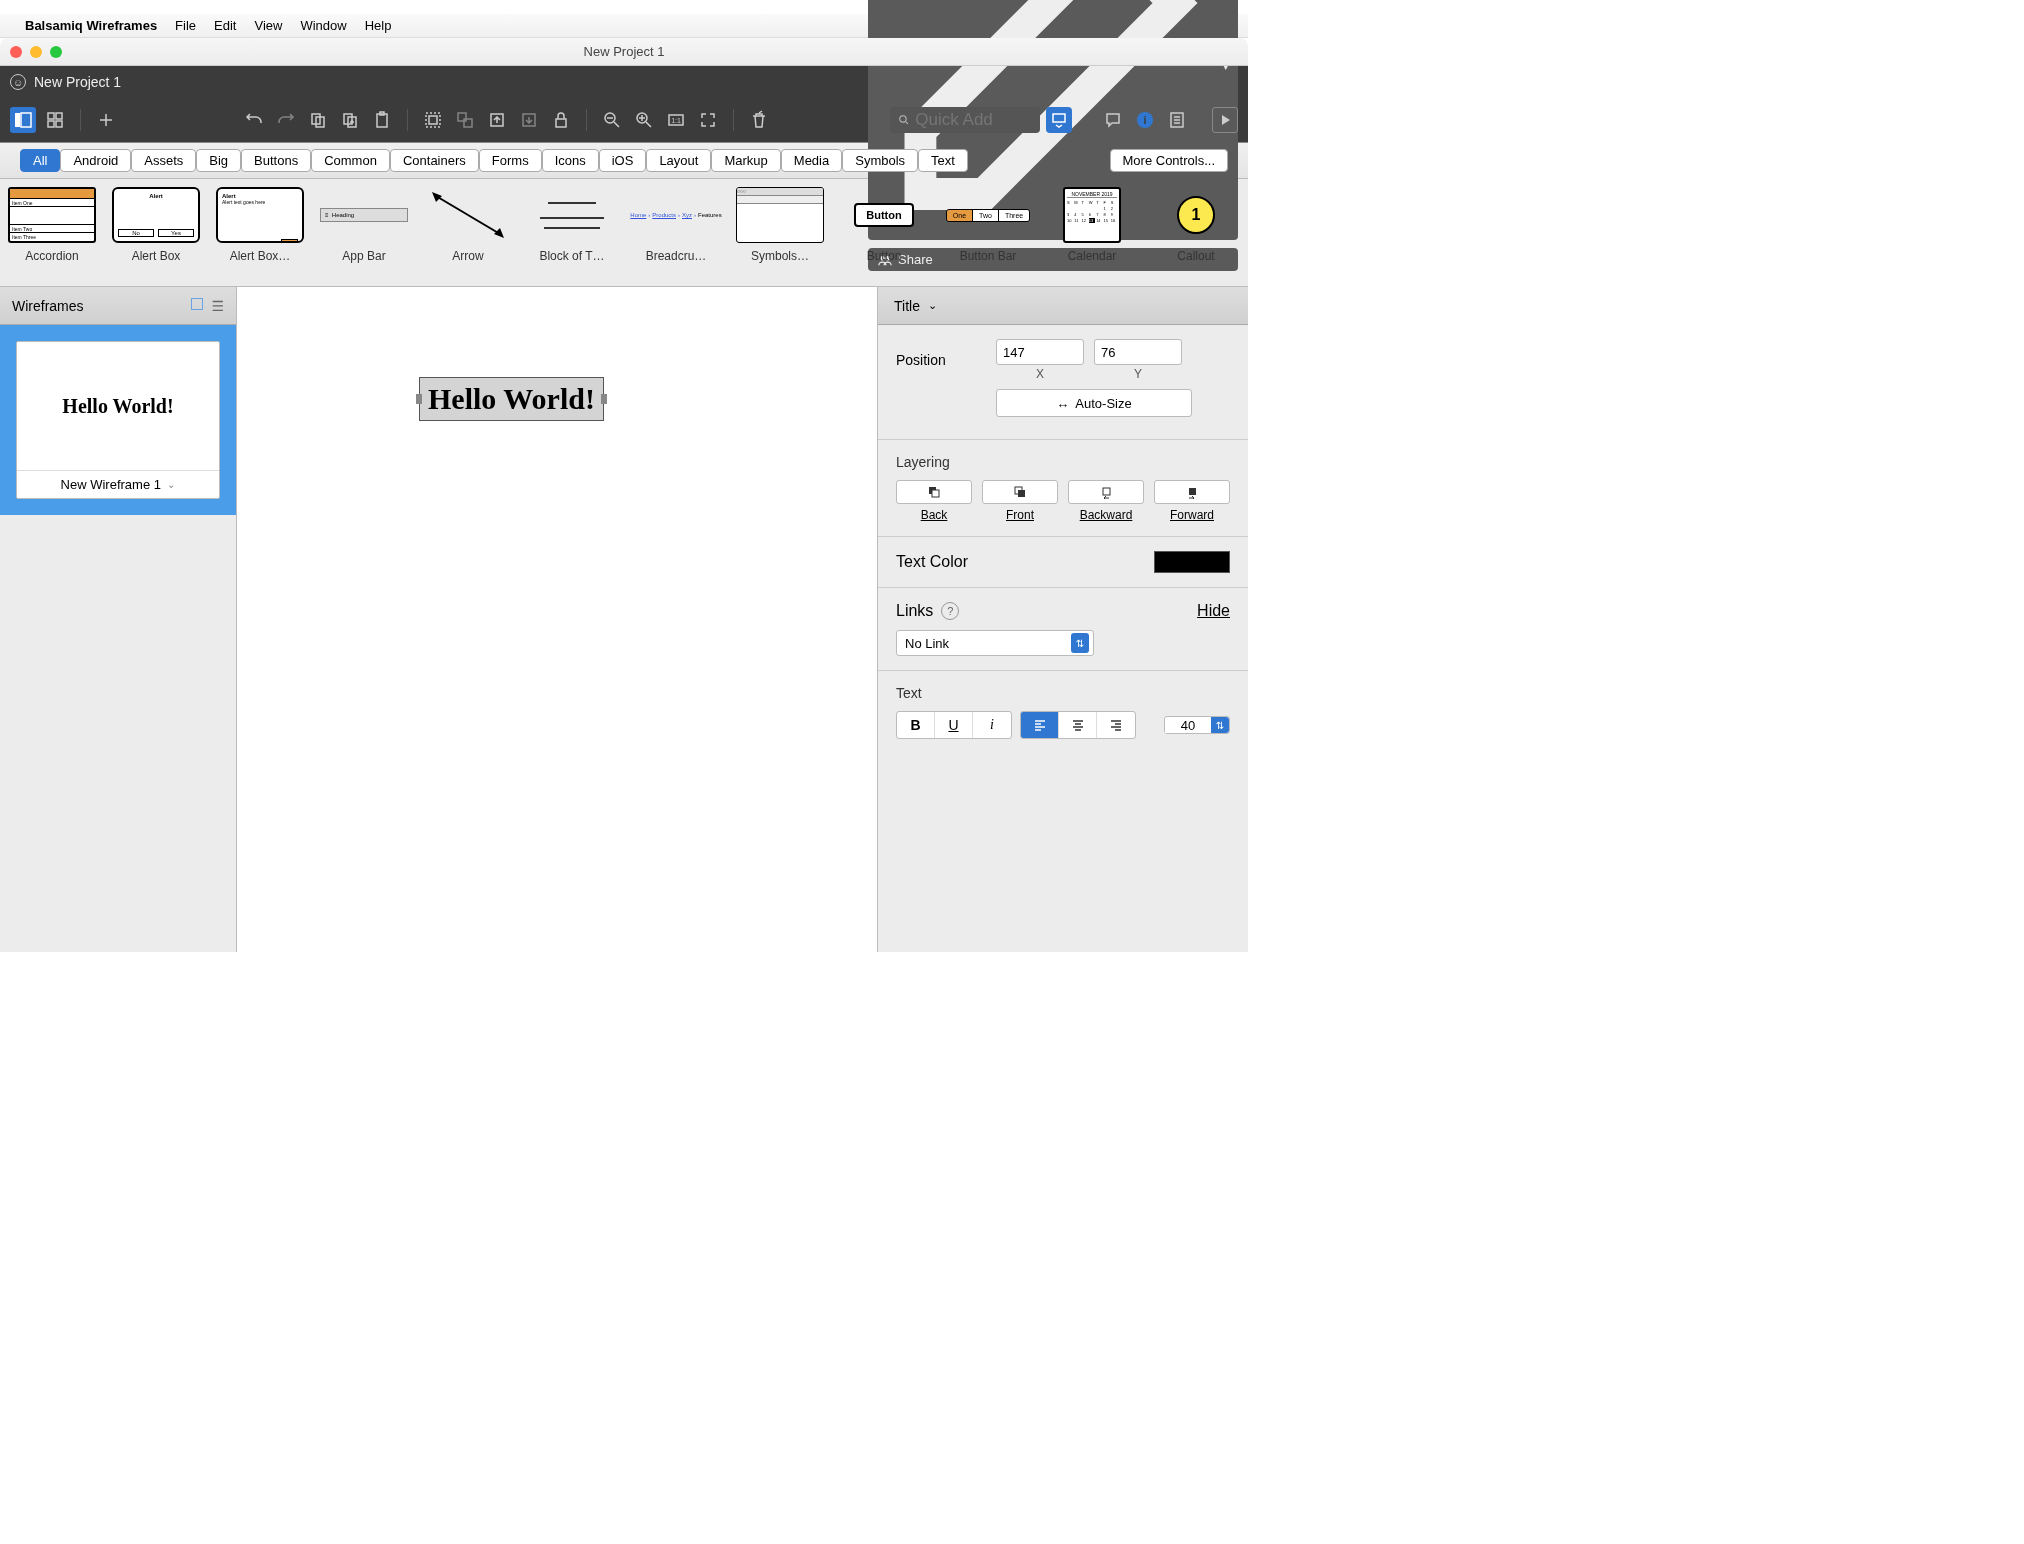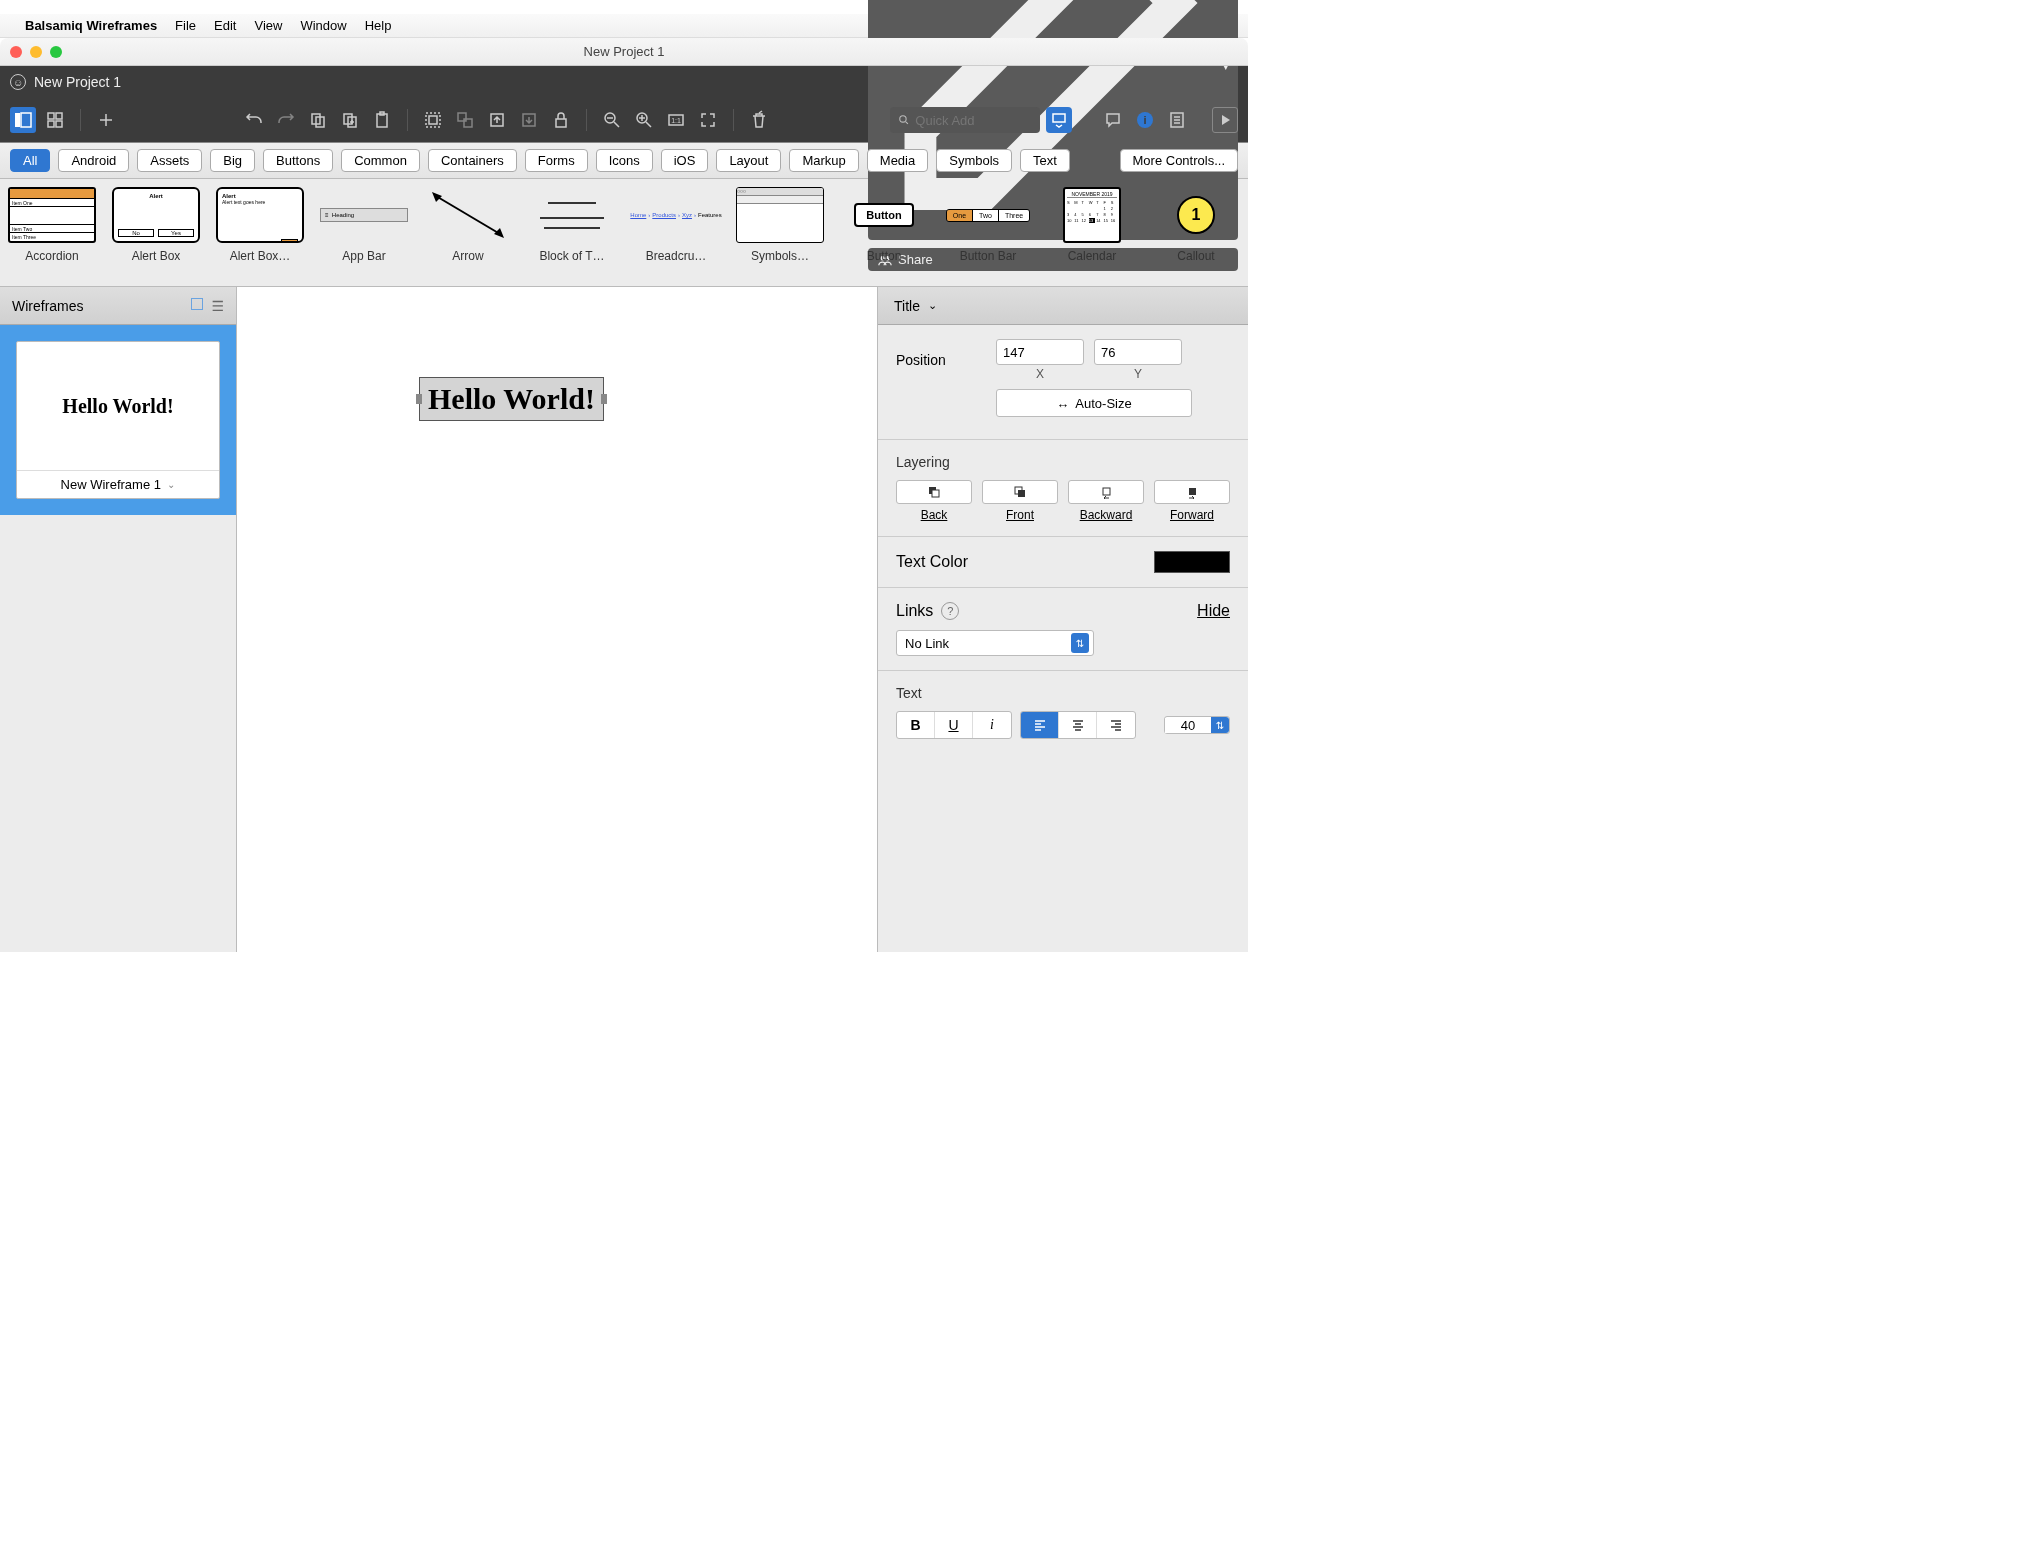--- a/index.html
+++ b/index.html
@@ -17,23 +17,23 @@
 .tab-row .tab .icon{ width:16px;height:16px;border:1.5px solid #ccc;border-radius:50%;display:flex;align-items:center;justify-content:center;font-size:10px;color:#ccc;}
 .tab-row .right { display:flex; gap:8px;}
 .tbtn { background:#5a5a5a; color:#eee; font-size:13px; padding:4px 10px; border-radius:4px; display:flex; align-items:center; gap:6px; cursor:pointer;}
 .toolbar { height:44px; background:#3b3b3b; display:flex; align-items:center; padding:0 10px; gap:6px;}
 .toolbar .group { display:flex; align-items:center; gap:6px; }
 .toolbar .sep { width:1px; height:22px; background:#555; margin:0 6px;}
 .ticon { width:26px; height:26px; display:flex; align-items:center; justify-content:center; color:#ccc; cursor:pointer; border-radius:3px;}
 .ticon.active { background:#2f77d1; color:#fff;}
 .ticon svg { width:20px; height:20px; }
 .search { background:#555; border-radius:4px; height:26px; display:flex; align-items:center; padding:0 8px; color:#bbb; font-size:13px; width:150px; gap:6px;}
-.search input{ background:transparent;border:none;outline:none;color:#eee;font-size:13px;width:100%;}
+.search input{ background:transparent;border:none;outline:none;color:#eee;font-size:17px;width:100%;}
 .qbtn { width:26px;height:26px;background:#2f77d1;border-radius:4px;display:flex;align-items:center;justify-content:center;color:#fff;font-size:13px;font-weight:700;}
-.category-bar { background:linear-gradient(#f0f0f0,#e4e4e4); padding:6px 10px; display:flex; gap:8px; border-top:1px solid #888; border-bottom:1px solid #bbb;}
+.category-bar { background:linear-gradient(#f0f0f0,#e4e4e4); padding:6px 20px; display:flex; border-top:1px solid #888; border-bottom:1px solid #bbb;}
 .catbtn { background:#fff; border:1px solid #aaa; border-radius:4px; padding:3px 12px; font-size:13px; cursor:pointer;}
 .catbtn.active { background:#2f77d1; color:#fff; border-color:#2f77d1;}
 .catbtn.last { margin-left:auto;}
 .library { height:108px; background:#ececec; display:flex; padding:8px 0; border-bottom:1px solid #bbb; overflow:hidden;}
 .libitem { width:104px; flex:0 0 104px; display:flex; flex-direction:column; align-items:center; gap:6px; cursor:pointer;}
 .libitem .thumb{ width:88px; height:56px; display:flex; align-items:center; justify-content:center; }
 .libitem .lbl{ font-size:12px; color:#333; text-align:center; white-space:nowrap; overflow:hidden; text-overflow:ellipsis; width:90px;}
 .thumb.box{border:2px solid #000;background:#fff;border-radius:3px;font-size:8px;display:block;overflow:hidden;}
 .main { display:flex; height:calc(100% - 24px - 28px - 32px - 44px - 33px - 108px); }
 .left { width:237px; background:#ececec; display:flex; flex-direction:column; border-right:1px solid #bbb;}

